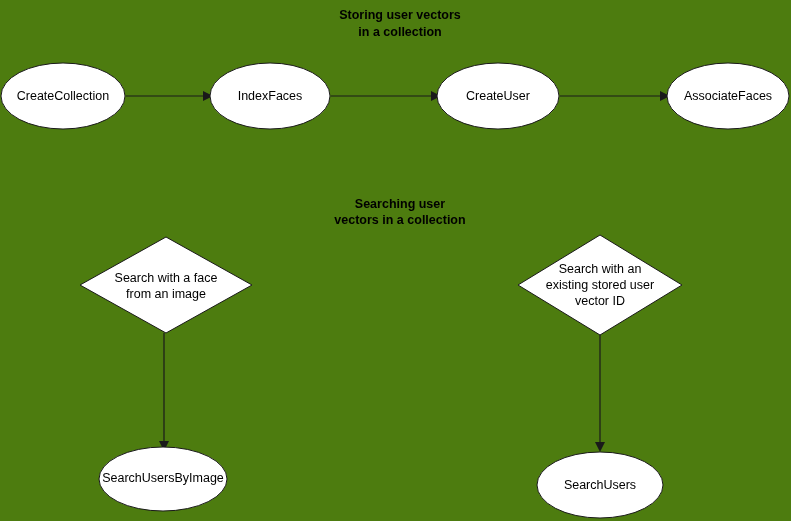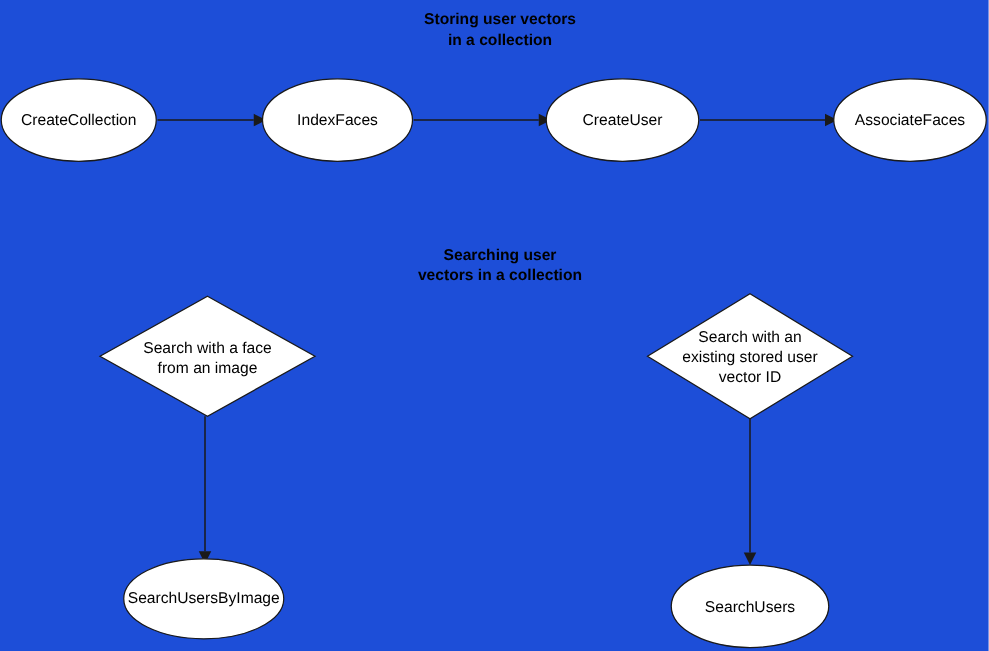--- a/index.html
+++ b/index.html
@@ -11,21 +11,21 @@
     width: 791px;
     height: 521px;
     font-family: "Liberation Sans", sans-serif;
     overflow: hidden;
     position: relative;
   }
   #diagram-root {
     position: relative;
     width: 791px;
     height: 521px;
-    background: #1d4ed8;
+    background: #4d7c0f;
   }
   svg.diagram-layer {
     position: absolute;
     top: 0;
     left: 0;
     width: 791px;
     height: 521px;
     display: block;
   }
   .shape-stroke {

